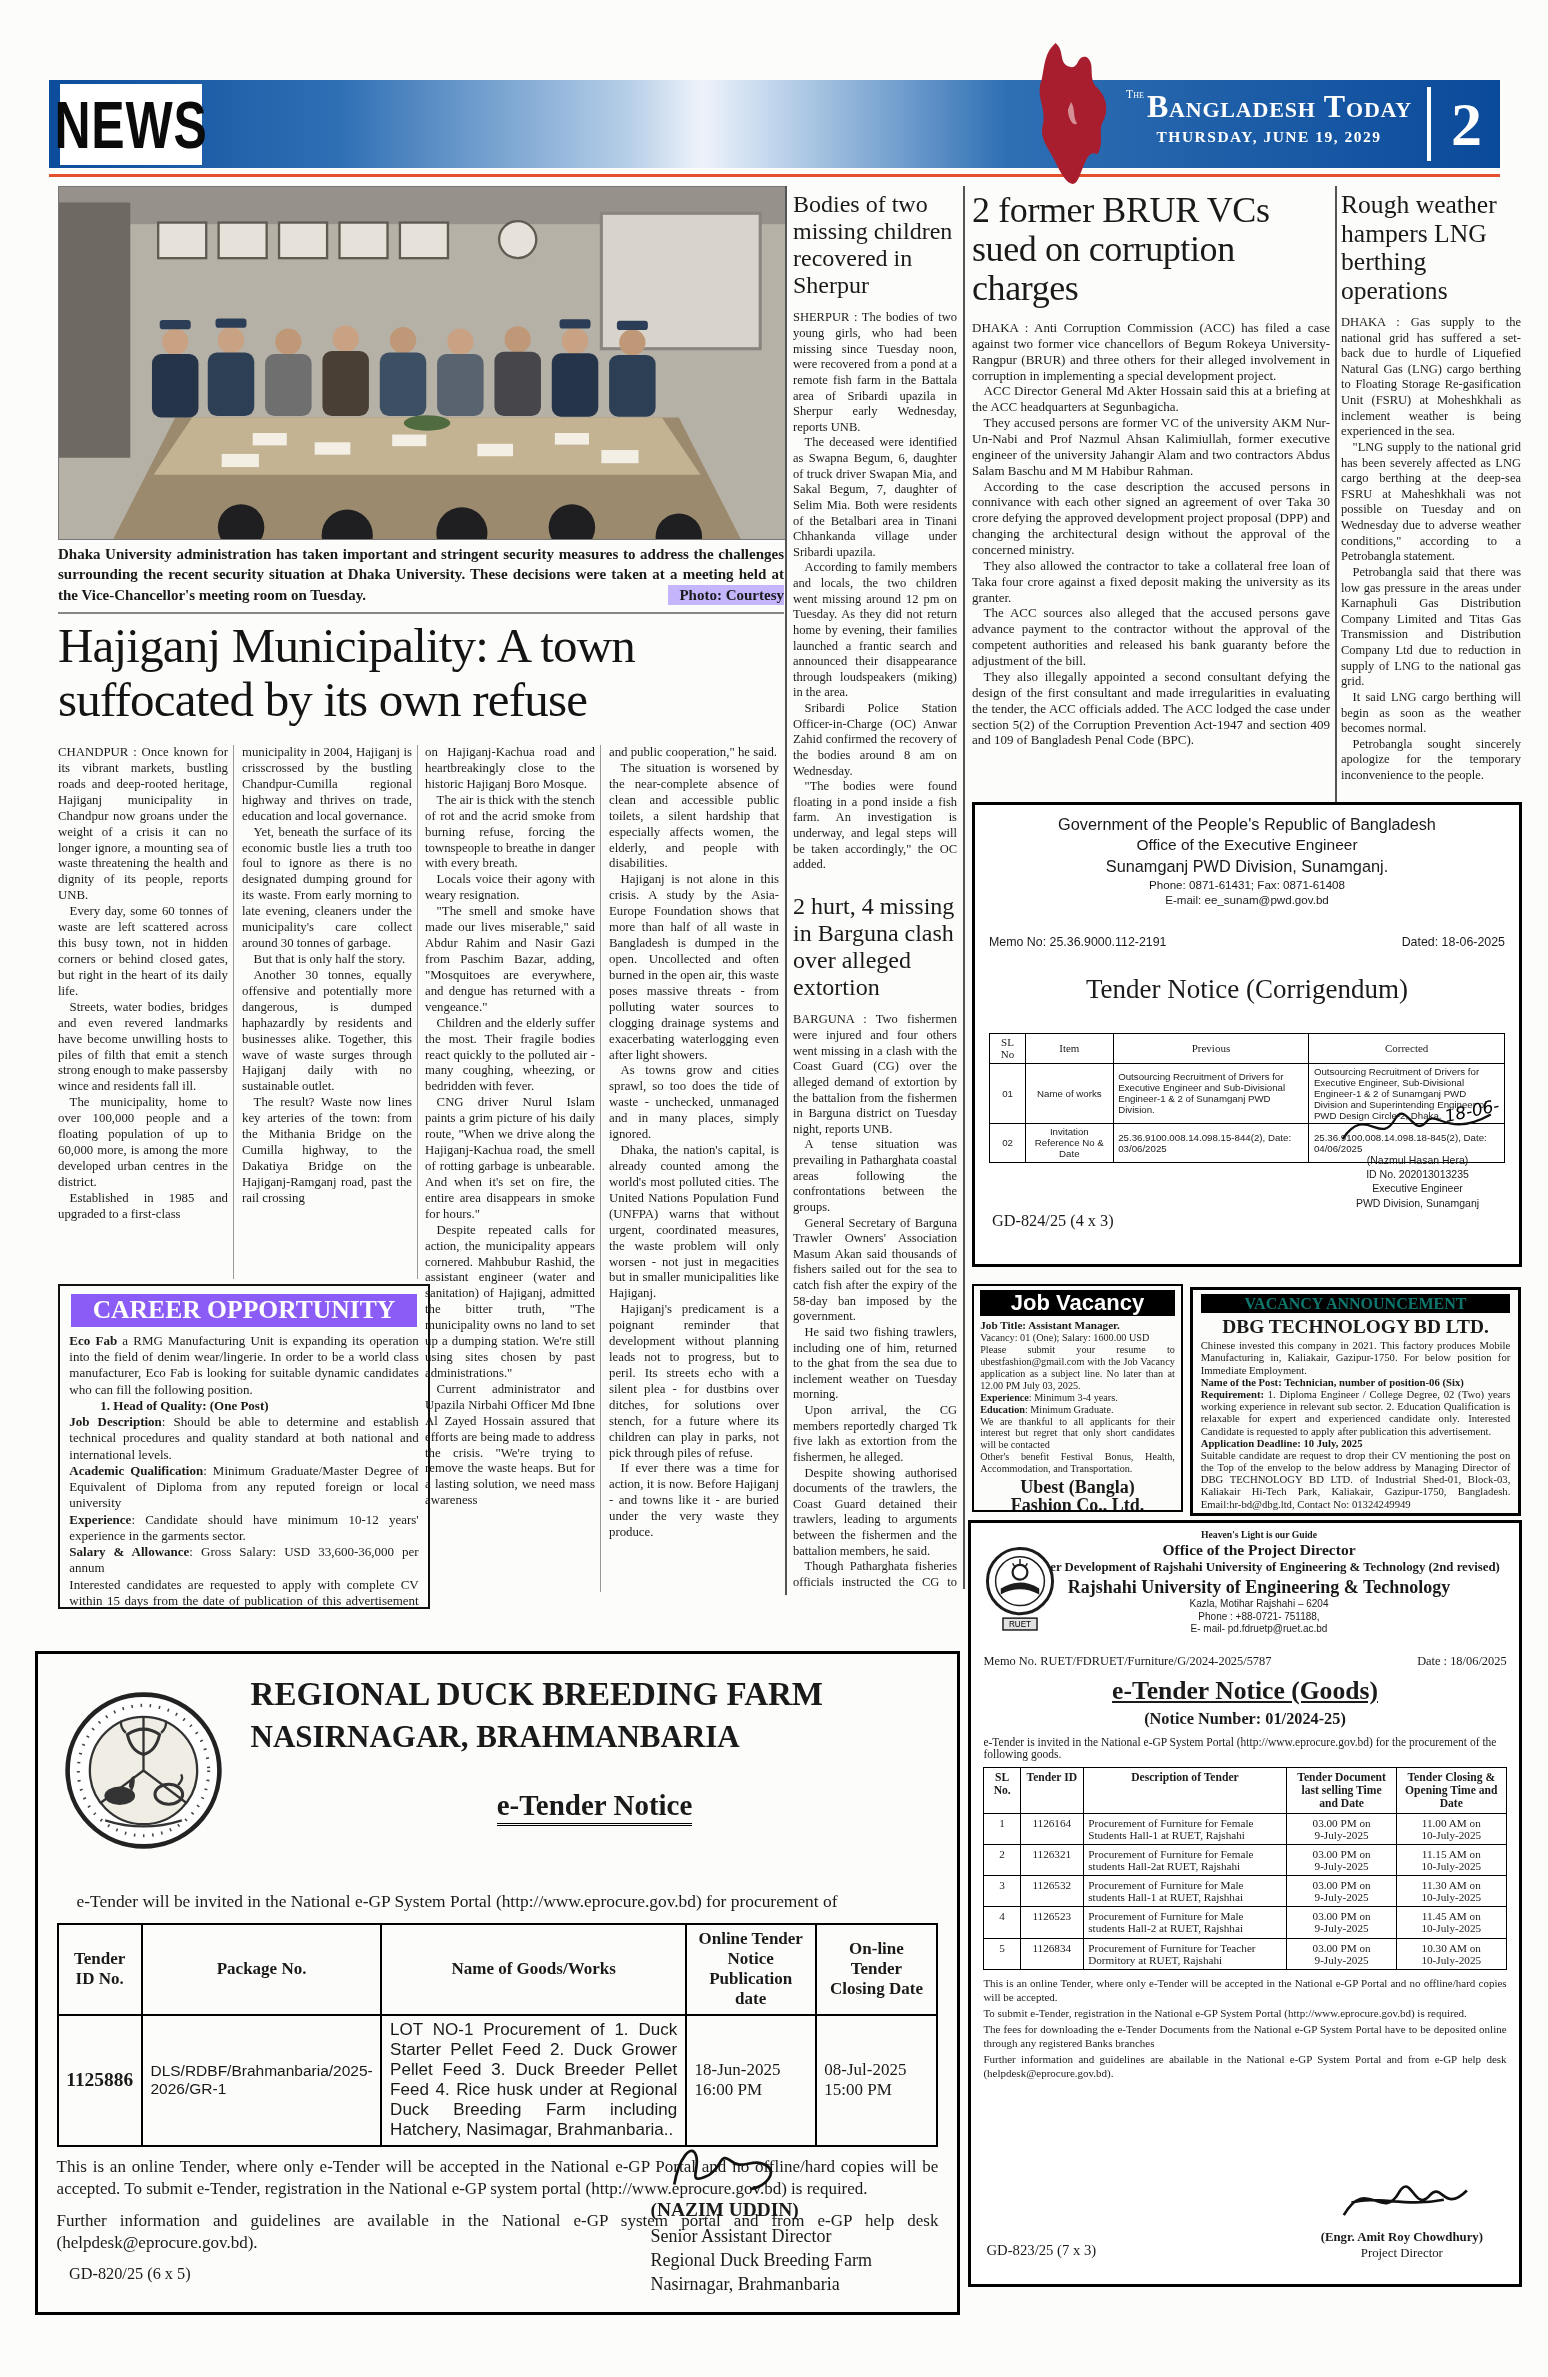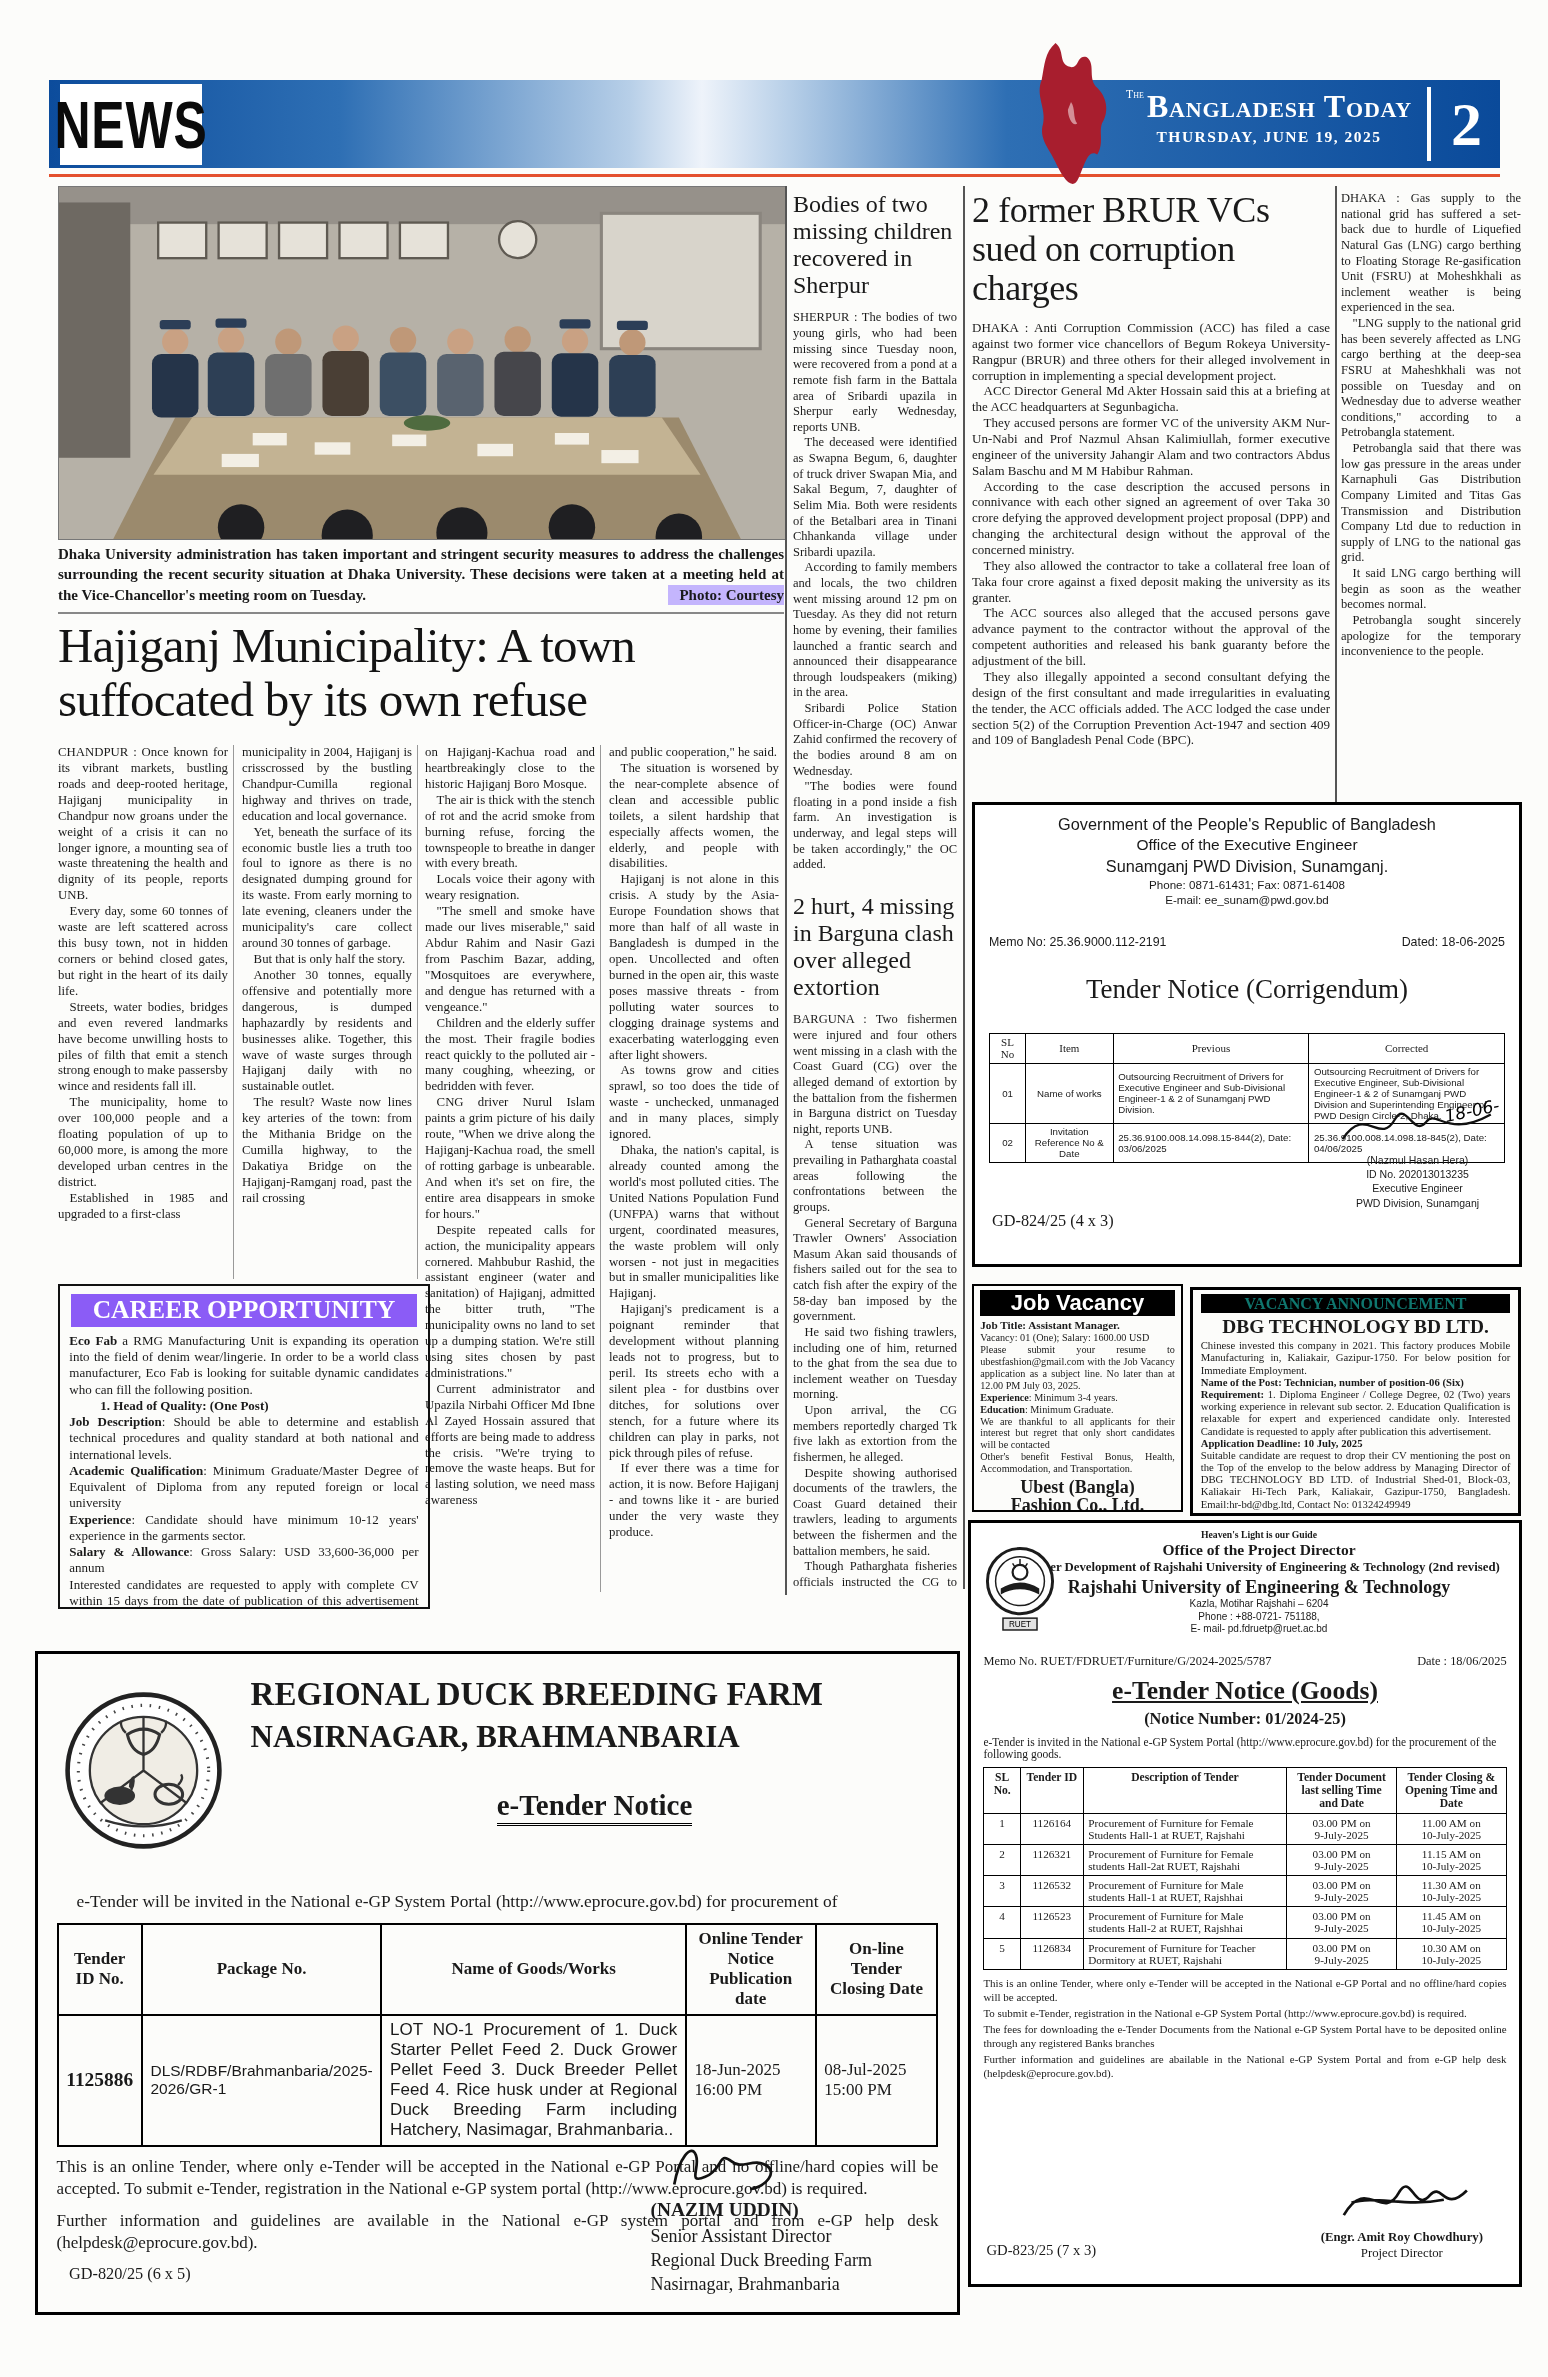--- a/index.html
+++ b/index.html
@@ -163,21 +163,21 @@
   <div class="abs banner"></div>
   <div class="abs news-box">
     <span class="news-text">NEWS</span>
   </div>
   <svg class="abs bd-map" viewBox="0 0 60 104">
     <path d="M20 2 C26 7 22 14 28 17 C36 20 33 9 40 11 C46 15 41 24 46 30 C52 35 55 44 51 52 C47 58 52 66 47 74 C41 70 39 80 35 89 C31 99 24 88 20 79 C16 70 9 64 12 54 C14 44 7 36 11 26 C13 16 13 8 20 2 Z" fill="#a81e2e"></path>
     <path d="M30 40 C33 44 31 50 34 54 C31 56 28 50 28 45 Z" fill="#fff" opacity="0.5"></path>
   </svg>
   <div class="abs masthead">
     <div><span class="mast-the">The</span> <span class="mast-name">Bangladesh Today</span></div>
-    <div class="mast-date">THURSDAY, JUNE 19, 2025</div>
+    <div class="mast-date">THURSDAY, JUNE 19, 2029</div>
   </div>
   <div class="abs pg-divider"></div>
   <div class="abs pg-num">2</div>
   <div class="abs red-rule"></div>
 
   <div class="abs photo">
     <svg viewBox="0 0 937 455" width="726" height="352" preserveAspectRatio="none">
       <rect width="937" height="455" fill="#b6b1a7"></rect>
       <rect width="937" height="48" fill="#96918a"></rect>
       <rect x="0" y="20" width="92" height="330" fill="#6e6962"></rect>
@@ -330,20 +330,21 @@
         <p>ACC Director General Md Akter Hossain said this at a briefing at the ACC headquarters at Segunbagicha.</p>
         <p>They accused persons are former VC of the university AKM Nur-Un-Nabi and Prof Nazmul Ahsan Kalimiullah, former executive engineer of the university Jahangir Alam and two contractors Abdus Salam Baschu and M M Habibur Rahman.</p>
         <p>According to the case description the accused persons in connivance with each other signed an agreement of over Taka 30 crore defying the approved development project proposal (DPP) and changing the architectural design without the approval of the concerned ministry.</p>
         <p>They also allowed the contractor to take a collateral free loan of Taka four crore against a fixed deposit making the university as its granter.</p>
         <p>The ACC sources also alleged that the accused persons gave advance payment to the contractor without the approval of the competent authorities and released his bank guaranty before the adjustment of the bill.</p>
         <p>They also illegally appointed a second consultant defying the design of the first consultant and made irregularities in evaluating the tender, the ACC officials added. The ACC lodged the case under section 5(2) of the Corruption Prevention Act-1947 and section 409 and 109 of Bangladesh Penal Code (BPC).</p>
       </div>
   </div>
 
   <div class="abs lng">
+    <h2>Rough weather hampers LNG berthing operations</h2>
     <div class="lng-body">
         <p>DHAKA : Gas supply to the national grid has suffered a set-back due to hurdle of Liquefied Natural Gas (LNG) cargo berthing to Floating Storage Re-gasification Unit (FSRU) at Moheshkhali as inclement weather is being experienced in the sea.</p>
         <p>"LNG supply to the national grid has been severely affected as LNG cargo berthing at the deep-sea FSRU at Maheshkhali was not possible on Tuesday and on Wednesday due to adverse weather conditions," according to a Petrobangla statement.</p>
         <p>Petrobangla said that there was low gas pressure in the areas under Karnaphuli Gas Distribution Company Limited and Titas Gas Transmission and Distribution Company Ltd due to reduction in supply of LNG to the national gas grid.</p>
         <p>It said LNG cargo berthing will begin as soon as the weather becomes normal.</p>
         <p>Petrobangla sought sincerely apologize for the temporary inconvenience to the people.</p>
       </div>
   </div>
 
   <div class="abs corr">

